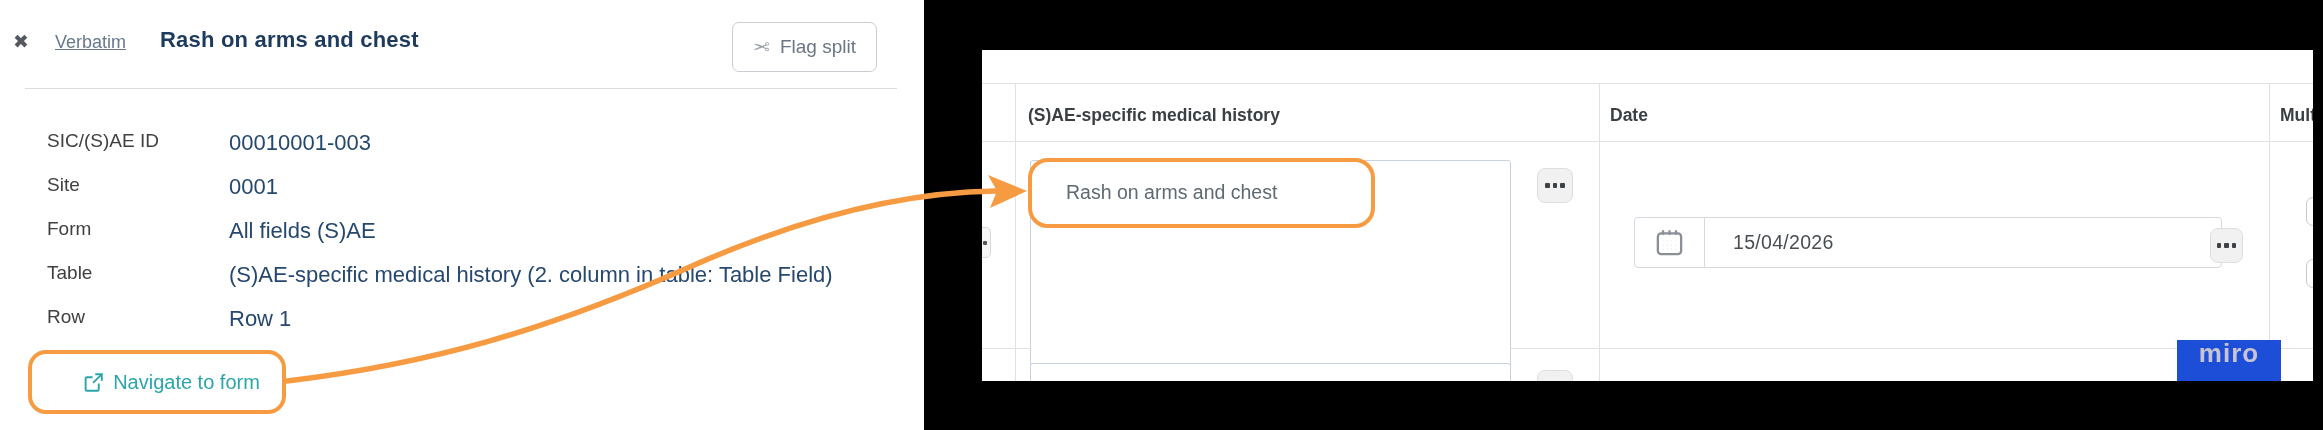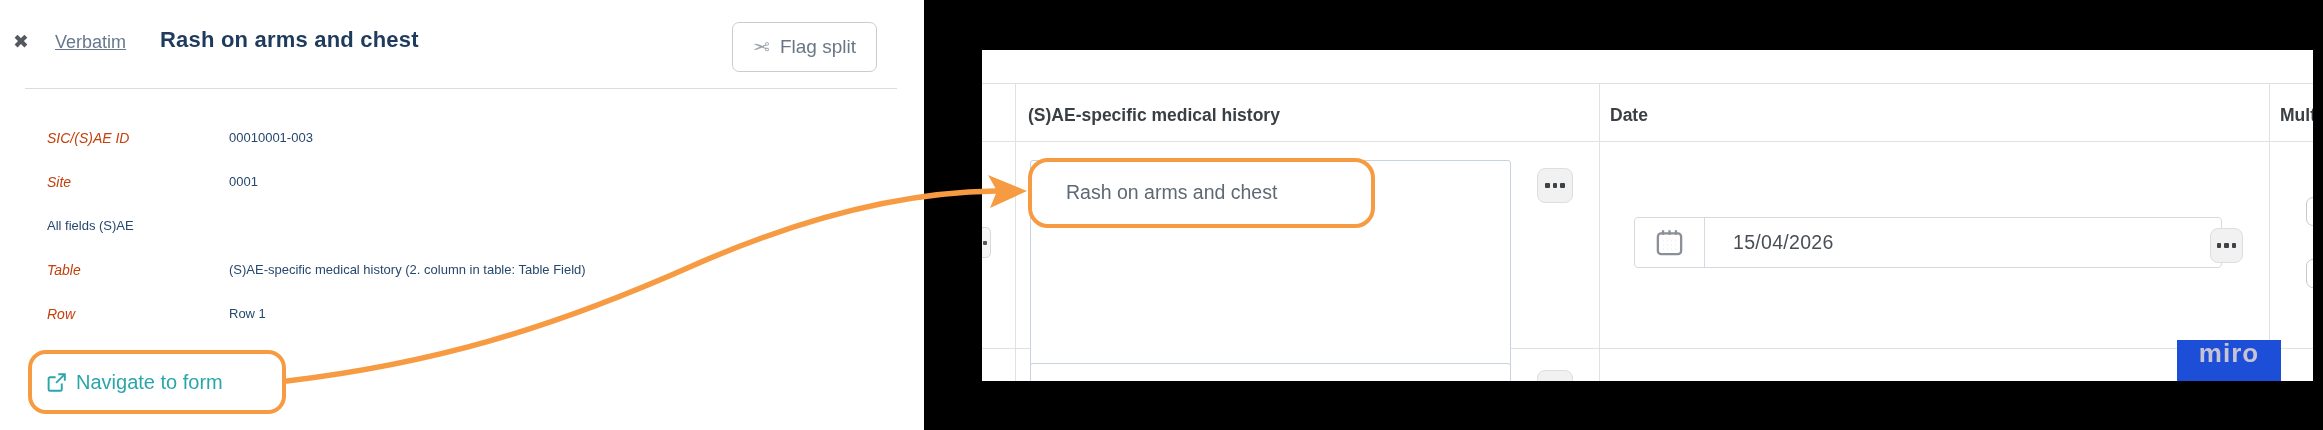--- a/index.html
+++ b/index.html
@@ -13,25 +13,25 @@
   .close-icon { position:absolute; left:0; top:8px; font-size:19px; color:#53595F; cursor:pointer; }
   .verbatim-label { position:absolute; left:42px; top:10px; font-size:18px; color:#67788E;text-decoration:underline; }
   .card-title { position:absolute; left:147px; top:5px; font-size:22px; font-weight:bold; color:#1E3B5E; letter-spacing:.2px; }
   .flag-split-btn { position:absolute; right:26px; top:0; height:50px; padding:0 20px; display:flex; align-items:center; gap:10px;
       background:#fff; border:1.5px solid #C9CDD1; border-radius:7px; font-size:19px; color:#6B7684; }
   .scissors { display:inline-block; transform:scaleX(-1); color:#9AA1A8; font-size:20px; }
   .card-divider { position:absolute; left:25px; top:88px; width:872px; height:0; border-top:1.5px solid #DCDCDC; }
 
   .detail-rows { position:absolute; left:47px; top:130px; width:860px; }
   .detail-row { display:flex; height:44px; align-items:flex-start; }
-  .detail-label { width:182px; font-size:14px; color:#c2410c;font-style:italic; }
-  .detail-value { font-size:13px; color:#26486E; font-weight:500; }
+  .detail-label { width:182px; font-size:19px; color:#404040; }
+  .detail-value { font-size:22px; color:#26486E; font-weight:500; }
 
   .navigate-wrap { position:absolute; left:28px; top:350px; width:258px; height:64px;
-      border:4.5px solid #F79B43; border-radius:18px; display:flex; align-items:center; padding-left:14px; gap:9px; background:transparent; }
+      border:4.5px solid #F79B43; border-radius:18px; display:flex; align-items:center; padding-left:29px; gap:9px; background:transparent;justify-content:center; }
   .navigate-link { font-size:20px; color:#2AA6AB; cursor:pointer; display:flex; align-items:center; gap:9px; }
   .extlink-svg { width:21px; height:21px; stroke:#2AA6AB; fill:none; stroke-width:2.2; }
 
   
   .board { position:absolute; left:924px; top:0; width:1399px; height:430px; background:#000; }
 
   
   .panel { position:absolute; left:982px; top:50px; width:1331px; height:331px; background:#fff; overflow:hidden;padding-left:48px; }
   .hline { position:absolute; left:0; width:1331px; height:0; border-top:1.5px solid #E1E1E1; }
   .vline { position:absolute; top:33px; height:298px; width:0; border-left:1.5px solid #E1E1E1; }
@@ -91,20 +91,21 @@
     <div class="detail-rows">
       <div class="detail-row">
         <span class="detail-label">SIC/(S)AE ID</span>
         <span class="detail-value">00010001-003</span>
       </div>
       <div class="detail-row">
         <span class="detail-label">Site</span>
         <span class="detail-value">0001</span>
       </div>
       <div class="detail-row">
+        <span class="detail-label">Form</span>
         <span class="detail-value">All fields (S)AE</span>
       </div>
       <div class="detail-row">
         <span class="detail-label">Table</span>
         <span class="detail-value">(S)AE-specific medical history (2. column in table: Table Field)</span>
       </div>
       <div class="detail-row">
         <span class="detail-label">Row</span>
         <span class="detail-value">Row 1</span>
       </div>

